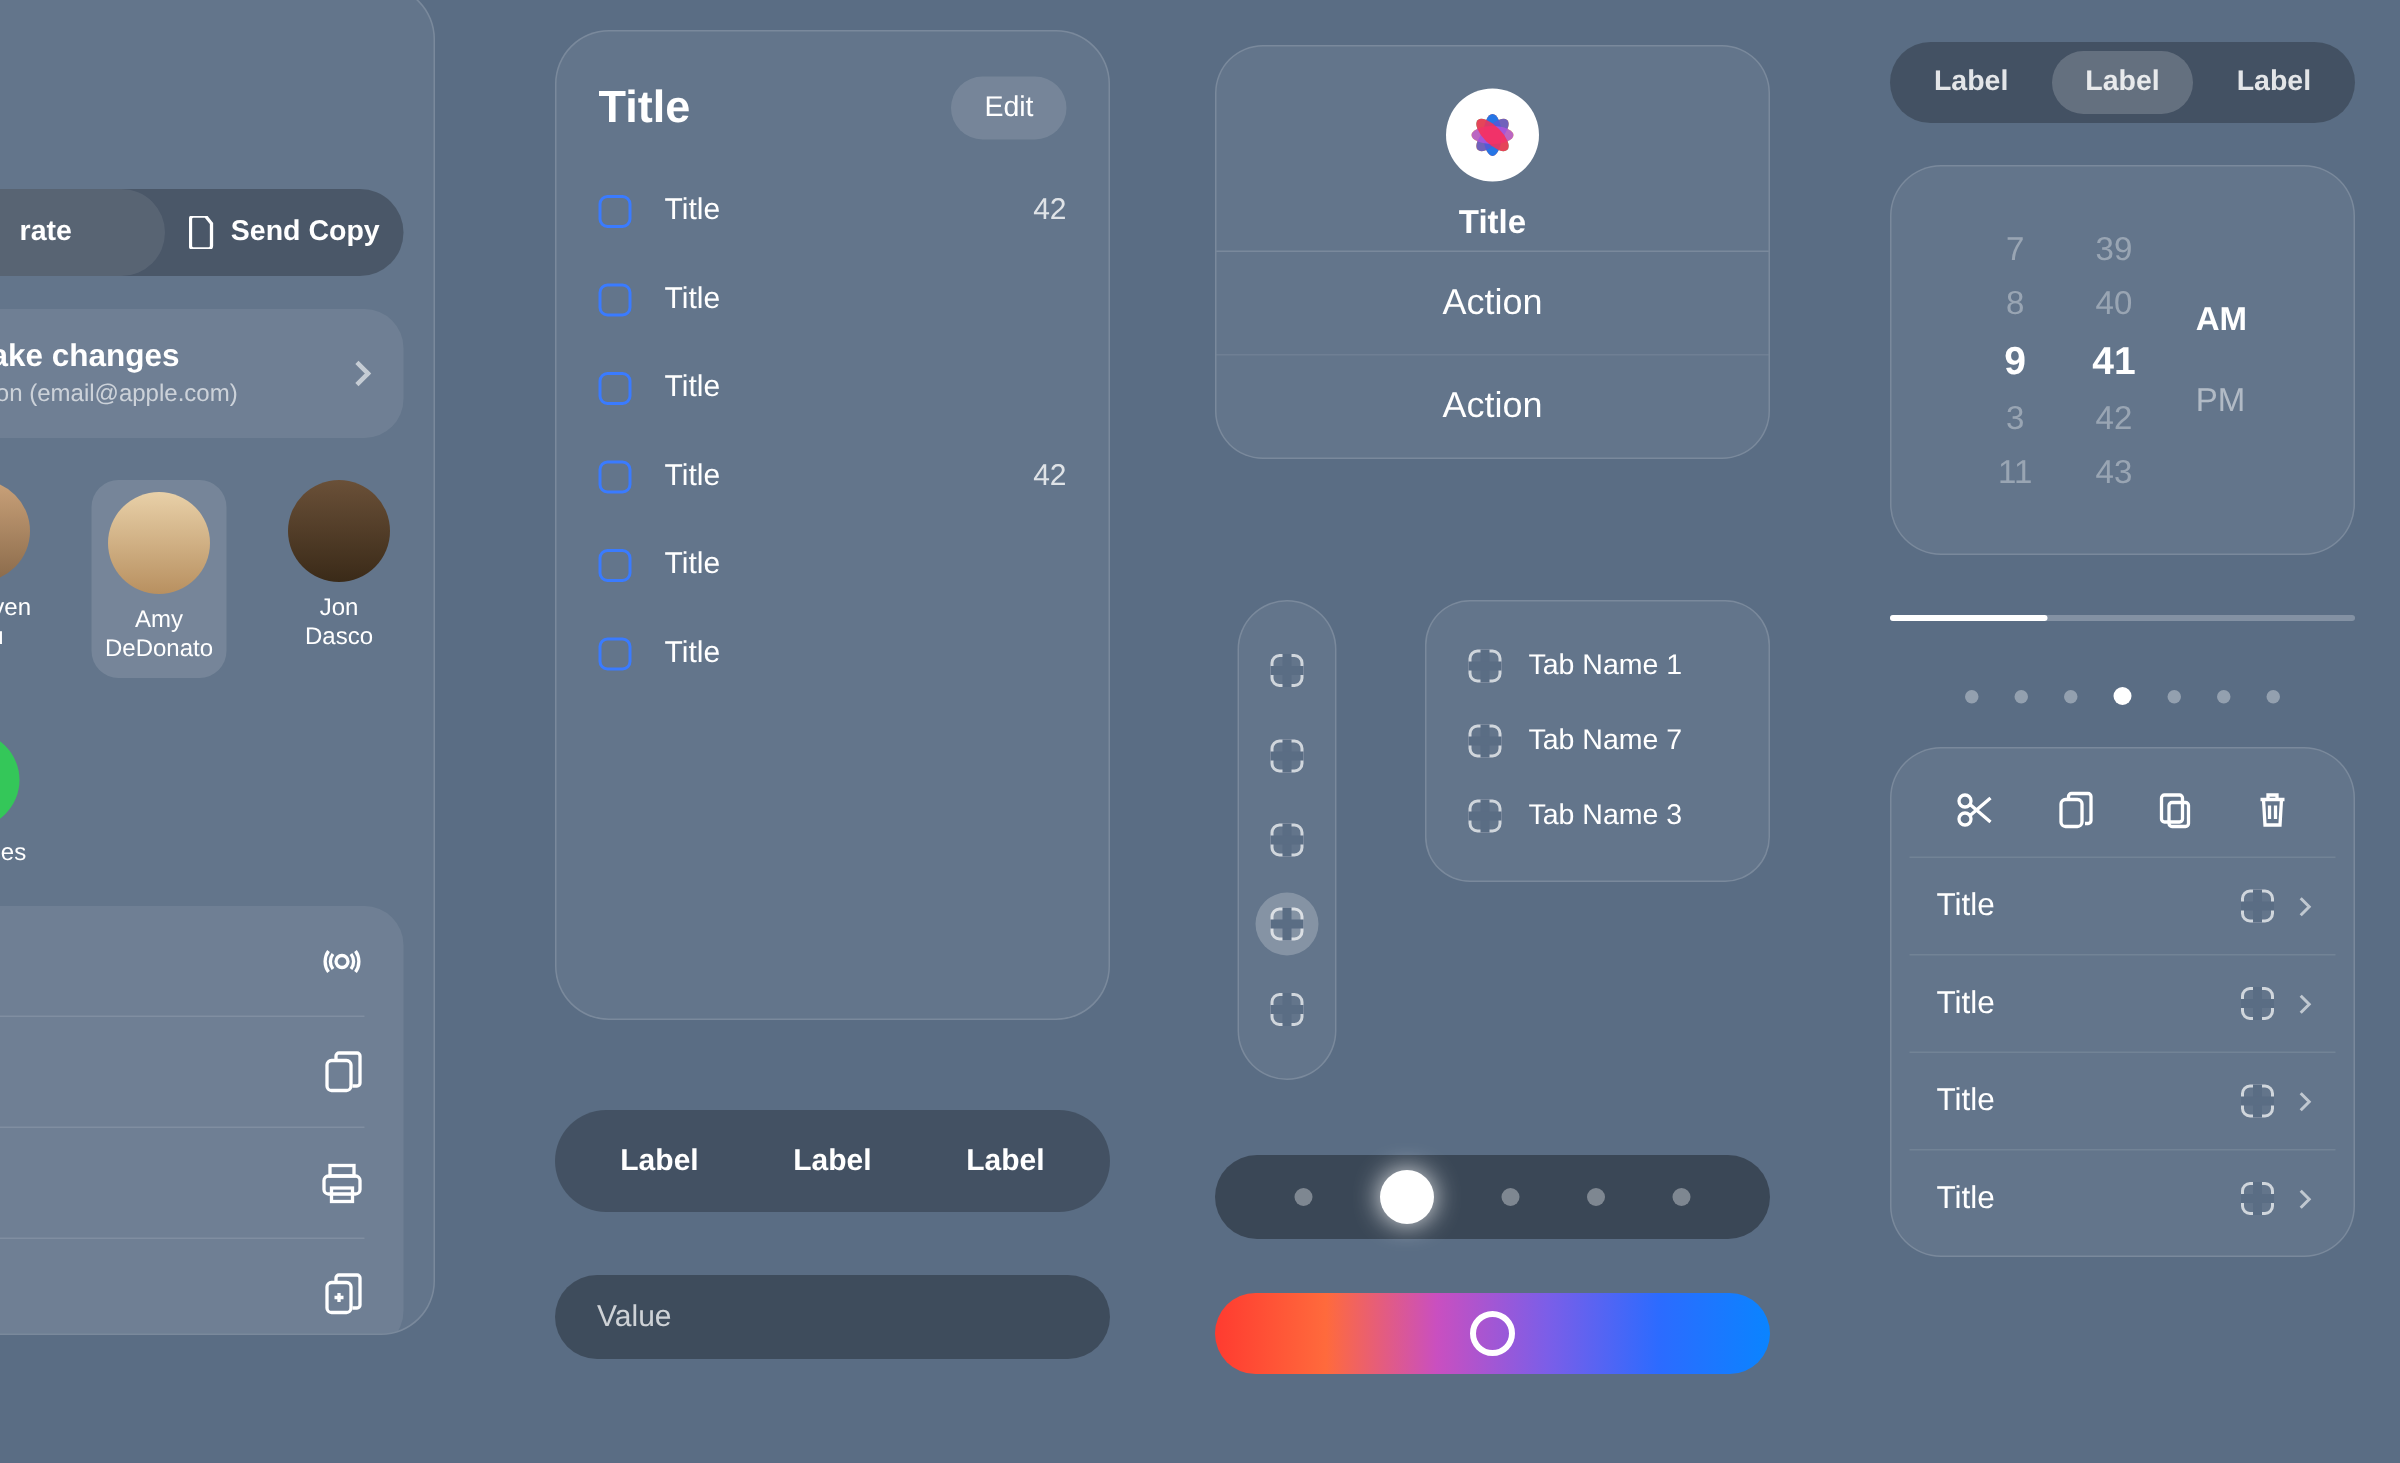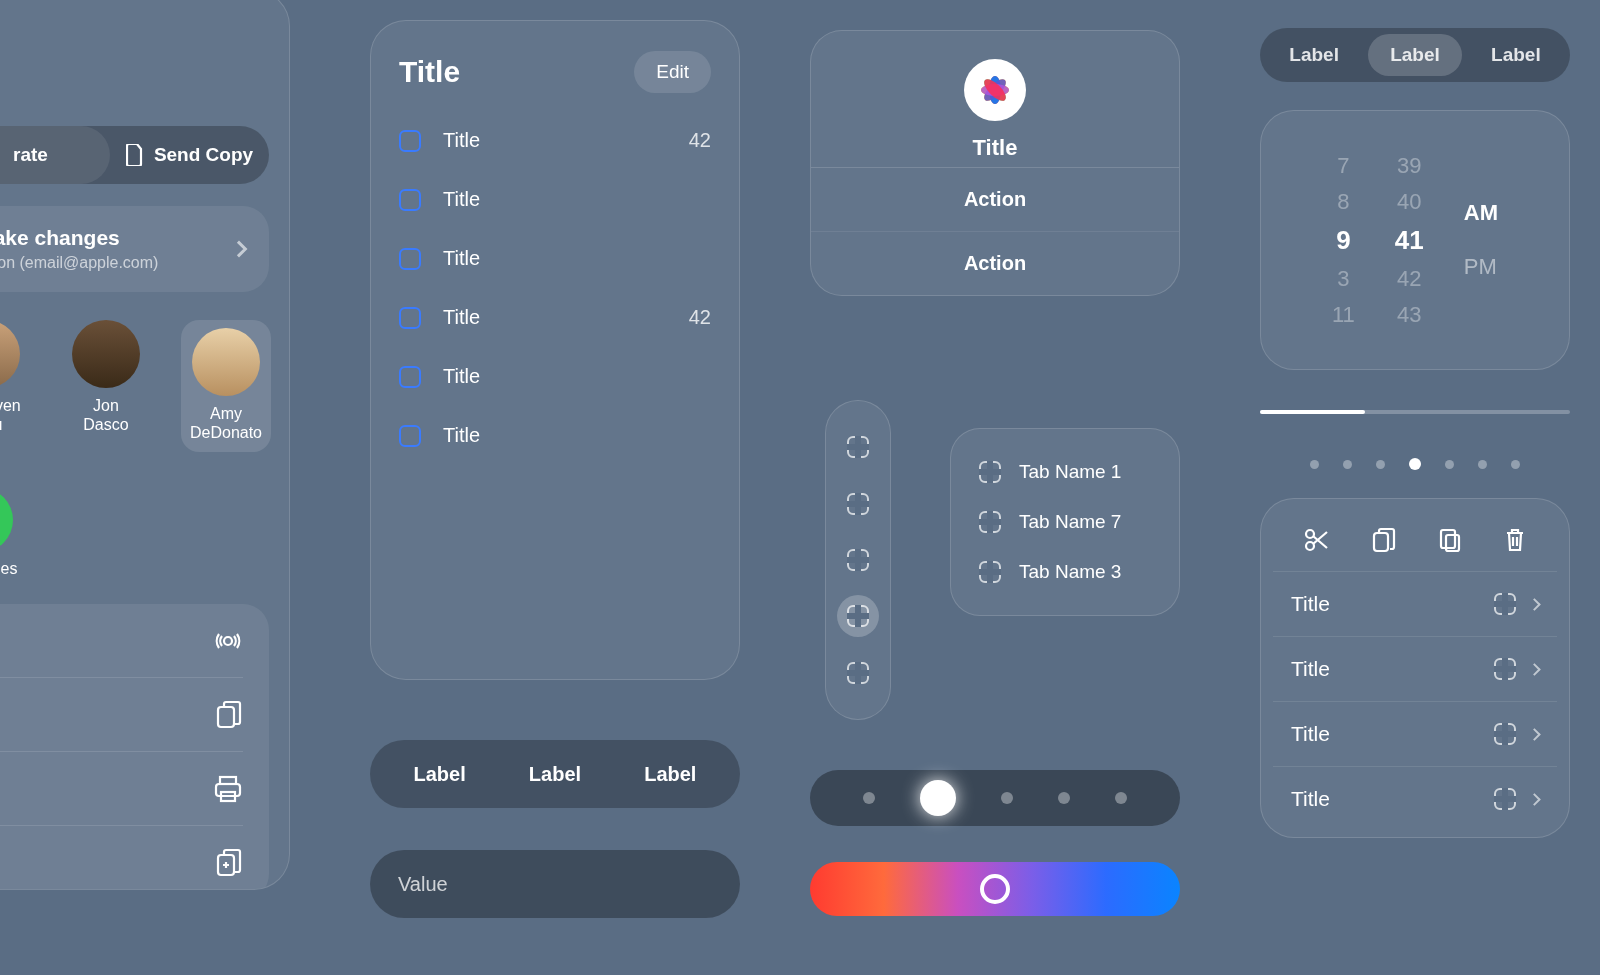--- a/index.html
+++ b/index.html
@@ -89,39 +89,39 @@
   .chev-down{width:14px;height:14px;border-right:3px solid #fff;border-bottom:3px solid #fff;transform:rotate(45deg);}
 
   .seg3{
     top:740px; width:370px; height:68px;
     background: rgba(0,0,0,0.25);
     display:flex; align-items:center;
     border-radius:34px; padding:0 12px;
   }
   .seg3 span{ flex:1; text-align:center; font-size:20px; font-weight:600;}
   .value-input{
-    top:850px; width:370px; height:68px; border-radius:34px;
+    top:850px; width:370px; height:56px; border-radius:34px;
     background: rgba(0,0,0,0.30); border:none;
     display:flex;align-items:center; padding:0 28px; font-size:20px;text-align:center;
   }
 
   
   #alert{ top:30px; width:370px; border-radius:32px; text-align:center; padding:28px 0 0 0;}
   .photos-icon{ width:62px;height:62px;border-radius:50%;background:#fff;margin:0 auto 14px auto;display:flex;align-items:center;justify-content:center;}
   #alert h3{font-size:22px;font-weight:700;margin-bottom:6px;}
   #alert .desc{font-size:17px;opacity:0.75;padding:0 26px 18px 26px;}
   .alert-actions{border-top:1px solid rgba(255,255,255,0.15);}
-  .alert-btn{padding:20px 0;font-size:20px;font-weight:700;}
+  .alert-btn{padding:20px 0;font-size:24px;font-weight:400;}
   .alert-btn+.alert-btn{border-top:1px solid rgba(255,255,255,0.08);}
 
   #vtabs{ top:400px; width:66px; height:320px; left:825px; border-radius:33px; display:flex; flex-direction:column; align-items:center; justify-content:space-around; padding:18px 0;}
   .vtab{width:42px;height:42px;border-radius:21px;display:flex;align-items:center;justify-content:center;}
   .vtab.selected{background:rgba(255,255,255,0.22);}
 
-  #tablist{ top:400px; left:950px; width:230px; border-radius:30px; padding:18px 12px;margin-top:28px;}
+  #tablist{ top:400px; left:950px; width:230px; border-radius:30px; padding:18px 12px;}
   .tab-item{display:flex;align-items:center;gap:18px;padding:14px 16px;font-size:19px;border-radius:24px;}
   .tab-item.selected{background:rgba(255,255,255,0.16);}
 
   #slider-dots{ top:770px; width:370px; height:56px; background:rgba(0,0,0,0.35); border-radius:28px; display:flex;align-items:center;justify-content:space-around;padding:0 30px;}
   .sdot{width:12px;height:12px;border-radius:50%;background:rgba(255,255,255,0.35);}
   .sknob{width:36px;height:36px;border-radius:50%;background:#fff;box-shadow:0 0 18px rgba(255,255,255,0.9);}
 
   #color-slider{ top:862px; width:370px; height:54px; border:none; border-radius:27px;
     background:linear-gradient(90deg,#ff3b30,#ff6a3c,#c94fc0,#7b5ee8,#2c6bff,#0a84ff);
     display:flex;align-items:center;justify-content:center;}
@@ -184,29 +184,29 @@
     </div>
     <div class="chev"></div>
   </div>
 
   <div class="people-row">
     <div class="person">
       <div class="avatar" style="background:linear-gradient(#caa27a,#8a6a4a)"></div>
       <div>Carnaven</div>
       <div>Chiu</div>
     </div>
+    <div class="person selected">
+      <div class="avatar" style="background:linear-gradient(#e8d0a8,#b89060)"></div>
+      <div>Amy</div>
+      <div>DeDonato</div>
+    </div>
     <div class="person">
       <div class="avatar" style="background:linear-gradient(#6a5038,#3a2a18)"></div>
       <div>Jon</div>
       <div>Dasco</div>
-    </div>
-    <div class="person selected">
-      <div class="avatar" style="background:linear-gradient(#e8d0a8,#b89060)"></div>
-      <div>Amy</div>
-      <div>DeDonato</div>
     </div>
   </div>
 
   <div class="apps-row">
     <div class="app">
       <div class="app-icon" style="background:#34c759">
         
       </div>
       <div>Messages</div>
     </div>

